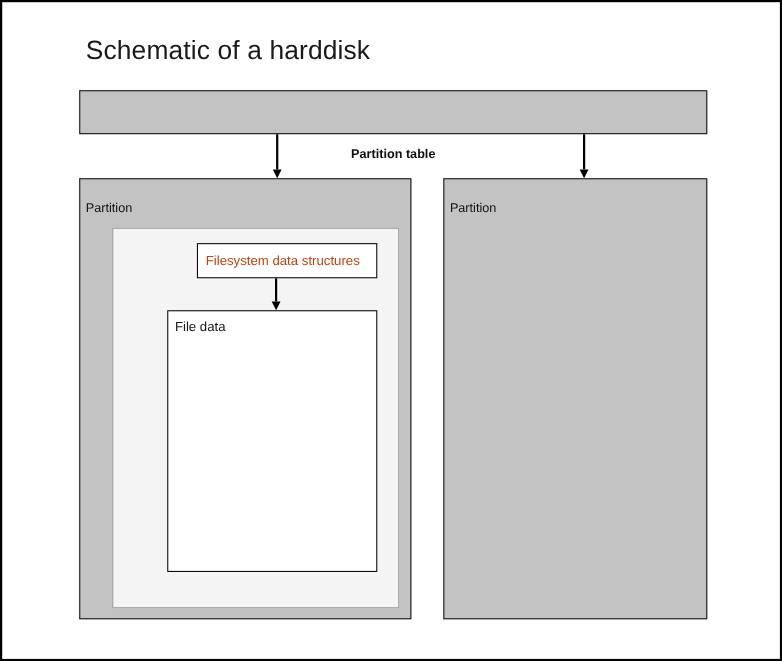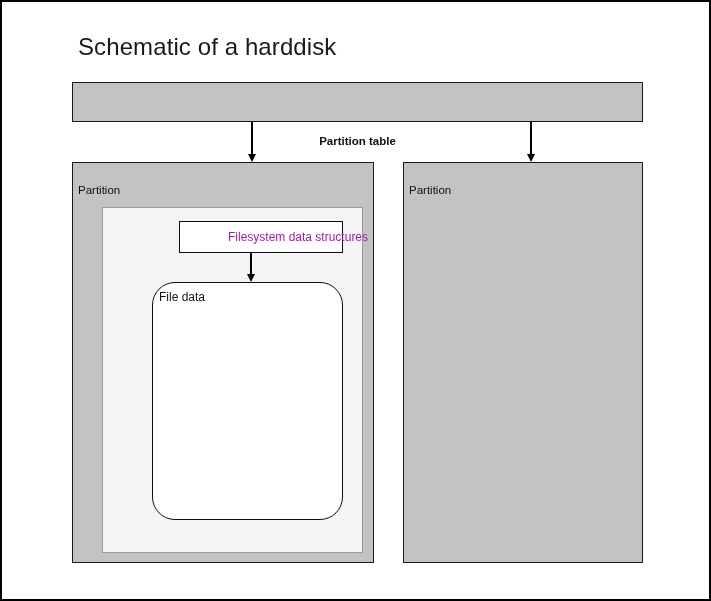--- a/index.html
+++ b/index.html
@@ -108,32 +108,30 @@
     left: 177px;
     top: 219px;
     width: 164px;
     height: 32px;
   }
   #fs-structures .label {
     position: absolute;
     left: 7px;
     top: 8px;
     font-size: 12px;
-    color: #a21caf;
+    color: #c2410c;
     white-space: nowrap;
-    margin-left: 41px;
   }
 
   
   #file-data {
     left: 150px;
     top: 280px;
     width: 191px;
     height: 238px;
-    border-radius: 23px;
   }
   #file-data .label {
     position: absolute;
     left: 6px;
     top: 7px;
     font-size: 12px;
     color: #141414;
   }
 
   

